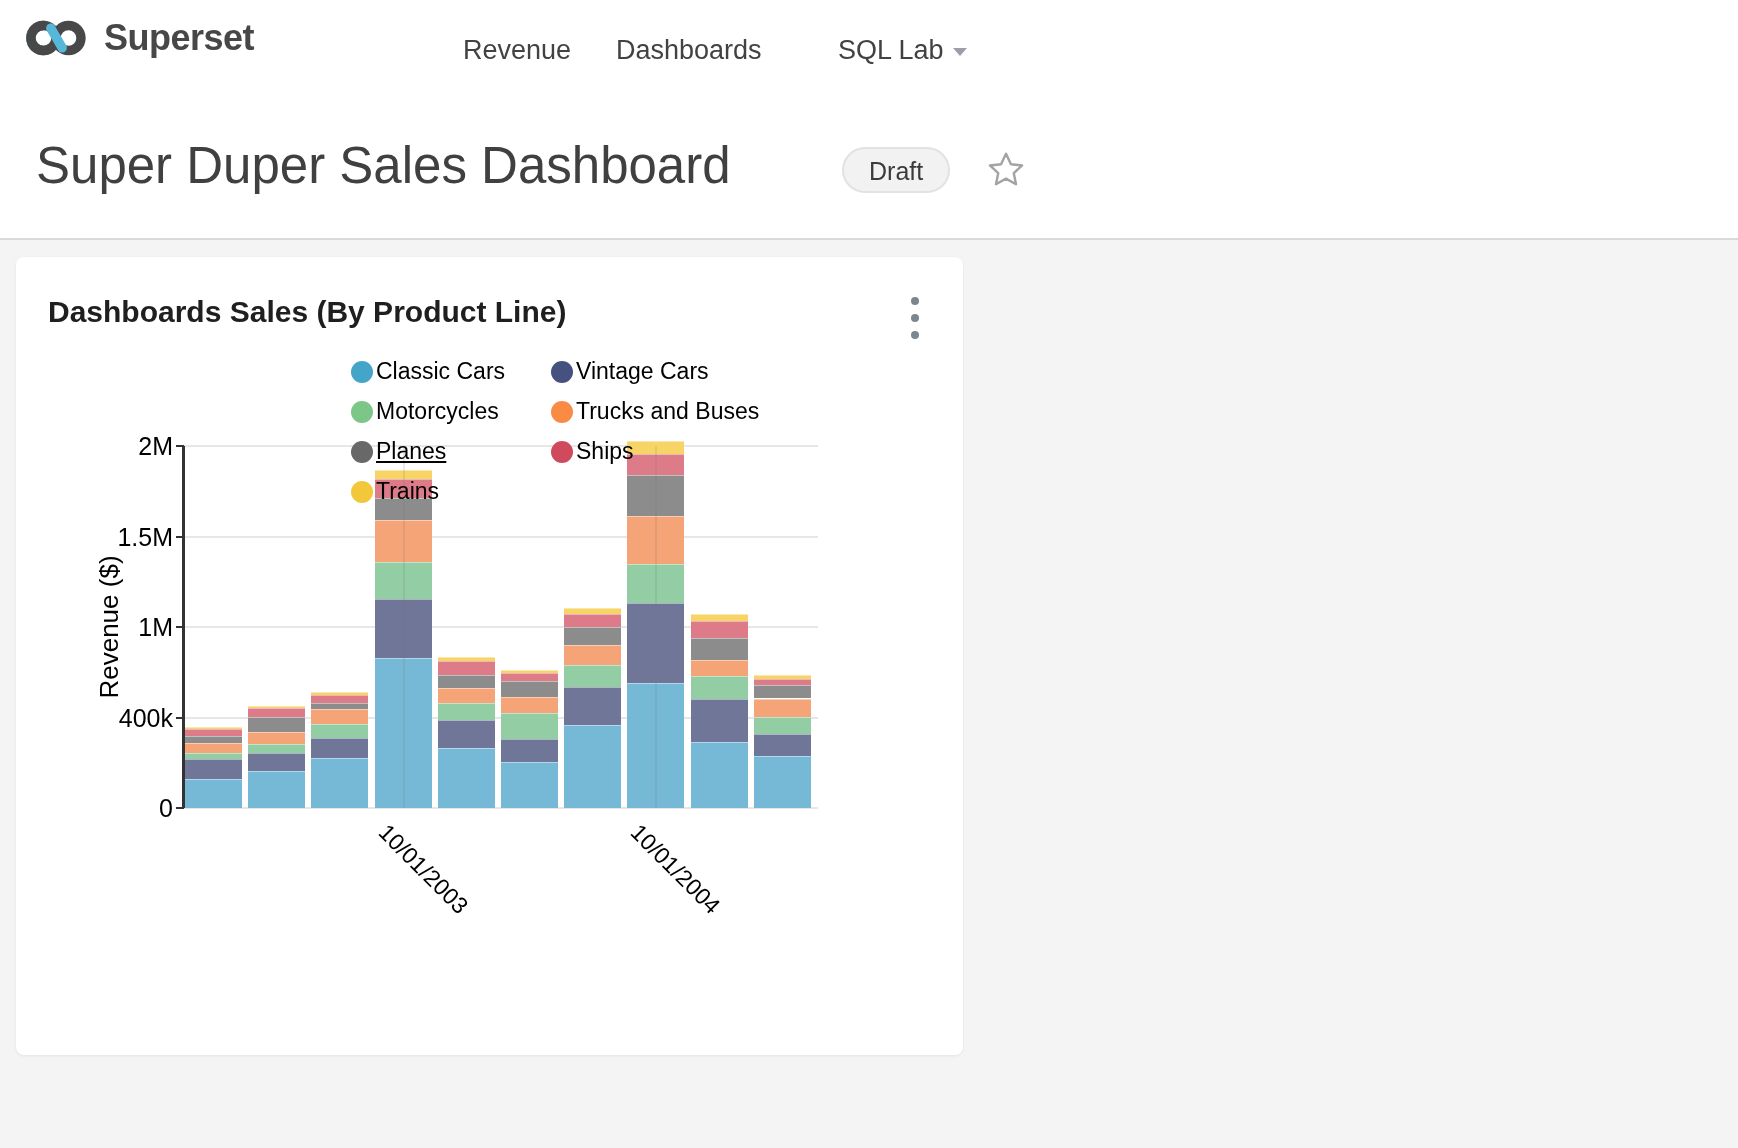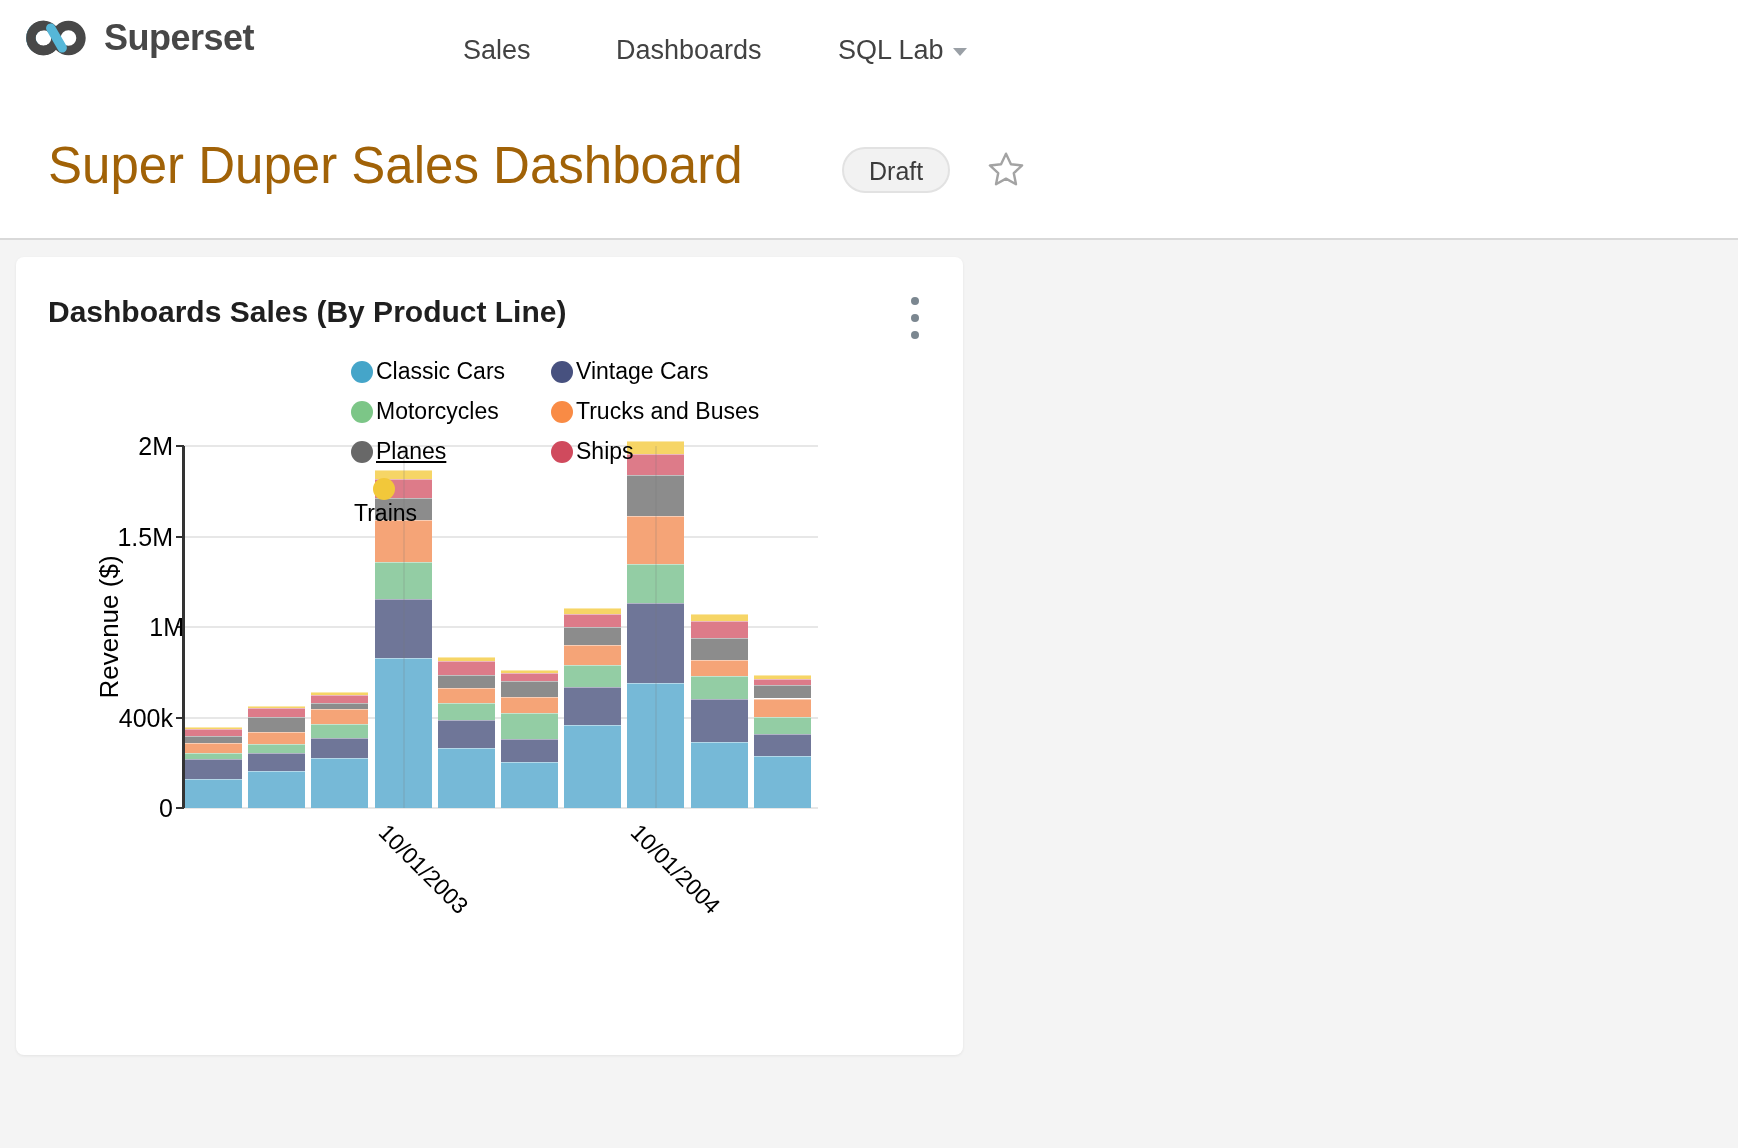--- a/index.html
+++ b/index.html
@@ -11,21 +11,21 @@
   .brand{position:absolute;left:22px;top:14px;display:flex;align-items:center;cursor:pointer;}
   .brand-text{font-size:36px;font-weight:700;color:#474747;margin-left:12px;letter-spacing:-.5px;}
   .nav-item{position:absolute;top:0;height:100px;display:flex;align-items:center;gap:9px;
             font-size:27px;color:#424242;cursor:pointer;}
   .caret{width:0;height:0;border-left:7px solid transparent;border-right:7px solid transparent;
          border-top:8px solid #9aa0a6;margin-top:4px;}
 
   
   .header{position:absolute;left:0;top:100px;width:1738px;height:140px;background:#fff;
           border-bottom:2px solid #d9d9d9;box-sizing:border-box;}
-  .page-title{position:absolute;left:48px;top:36px;font-size:51px;font-weight:500;color:#a16207;}
+  .page-title{position:absolute;left:36px;top:36px;font-size:51px;font-weight:500;color:#404040;}
   .draft-badge{position:absolute;left:842px;top:47px;height:46px;line-height:44px;padding:0 25px;
                background:#f2f2f2;border:2px solid #e2e2e2;border-radius:24px;font-size:25px;color:#3b3b3b;
                box-sizing:border-box;}
   .fav-star{position:absolute;left:986px;top:50px;width:40px;height:40px;cursor:pointer;}
 
   
   .content{position:absolute;left:0;top:240px;width:1738px;height:908px;background:#f4f4f4;}
   .card{position:absolute;left:16px;top:17px;width:947px;height:798px;background:#fff;border-radius:8px;
         box-shadow:0 1px 3px rgba(0,0,0,.07);}
   .card-title{position:absolute;left:32px;top:38px;font-size:30px;font-weight:600;color:#1f1f1f;}
@@ -62,21 +62,21 @@
         <circle cx="43" cy="23" r="12" fill="none" stroke="#484848" stroke-width="9"></circle>
         <path d="M11.3 13.8 A12 12 0 0 0 11.3 32.2" fill="none" stroke="#56b7d8" stroke-width="9"></path>
         <path d="M26 13.5 L37 32.5" stroke="#56b7d8" stroke-width="9" stroke-linecap="round" fill="none"></path>
         <circle cx="19" cy="23" r="12" fill="none" stroke="#484848" stroke-width="9" stroke-dasharray="47 80" stroke-dashoffset="-10"></circle>
       </svg>
     </span>
     <span class="brand-text">Superset</span>
   </div>
 
   <div class="nav-item" style="left:463px;">
-    <span>Sales</span>
+    <span>Revenue</span>
   </div>
   <div class="nav-item" style="left:616px;">
     <span>Dashboards</span>
   </div>
   <div class="nav-item" style="left:838px;">
     <span>SQL Lab</span>
     <span class="caret"></span>
   </div>
 </div>
 
@@ -100,21 +100,21 @@
     </div>
     <div class="plot" id="plot">
         <div class="gridline-h" style="left: 167px; top: 550px; width: 635px;"></div>
         <div class="y-tick-mark" style="left: 160px; top: 550px;"></div>
         <div class="y-tick-label" style="left: 57px; top: 551px;">0</div>
         <div class="gridline-h" style="left: 167px; top: 459.5px; width: 635px;"></div>
         <div class="y-tick-mark" style="left: 160px; top: 459.5px;"></div>
         <div class="y-tick-label" style="left: 57px; top: 460.5px;">400k</div>
         <div class="gridline-h" style="left: 167px; top: 369px; width: 635px;"></div>
         <div class="y-tick-mark" style="left: 160px; top: 369px;"></div>
-        <div class="y-tick-label" style="left: 68px; top: 370px;">1M</div>
+        <div class="y-tick-label" style="left: 57px; top: 370px;">1M</div>
         <div class="gridline-h" style="left: 167px; top: 278.5px; width: 635px;"></div>
         <div class="y-tick-mark" style="left: 160px; top: 278.5px;"></div>
         <div class="y-tick-label" style="left: 57px; top: 279.5px;">1.5M</div>
         <div class="gridline-h" style="left: 167px; top: 188px; width: 635px;"></div>
         <div class="y-tick-mark" style="left: 160px; top: 188px;"></div>
         <div class="y-tick-label" style="left: 57px; top: 189px;">2M</div>
         <div class="y-axis-line" style="left: 166px; top: 189px; height: 362px;"></div>
         <div class="y-axis-title" style="left: 78px; top: 370px;">Revenue ($)</div>
         <div class="bar" style="left: 169px; top: 469.55px; width: 57px; height: 81.45px;">
           <div class="bar-seg" style="bottom: 0px; height: 28.96px; background: rgb(118, 185, 215);"></div>
@@ -228,20 +228,20 @@
             <span class="legend-label">Trucks and Buses</span>
           </div>
           <div class="legend-item" style="left: 335px; top: 181px; text-decoration: underline;">
             <span class="legend-dot" style="background: rgb(104, 104, 104);"></span>
             <span class="legend-label">Planes</span>
           </div>
           <div class="legend-item" style="left: 535px; top: 181px;">
             <span class="legend-dot" style="background: rgb(208, 74, 93);"></span>
             <span class="legend-label">Ships</span>
           </div>
-          <div class="legend-item" style="left: 335px; top: 221px; flex-direction: column;">
+          <div class="legend-item" style="left: 335px; top: 221px;">
             <span class="legend-dot" style="background: rgb(242, 200, 58);"></span>
             <span class="legend-label">Trains</span>
           </div>
         </div>
       </div>
   </div>
 </div>
 
 </body></html>

